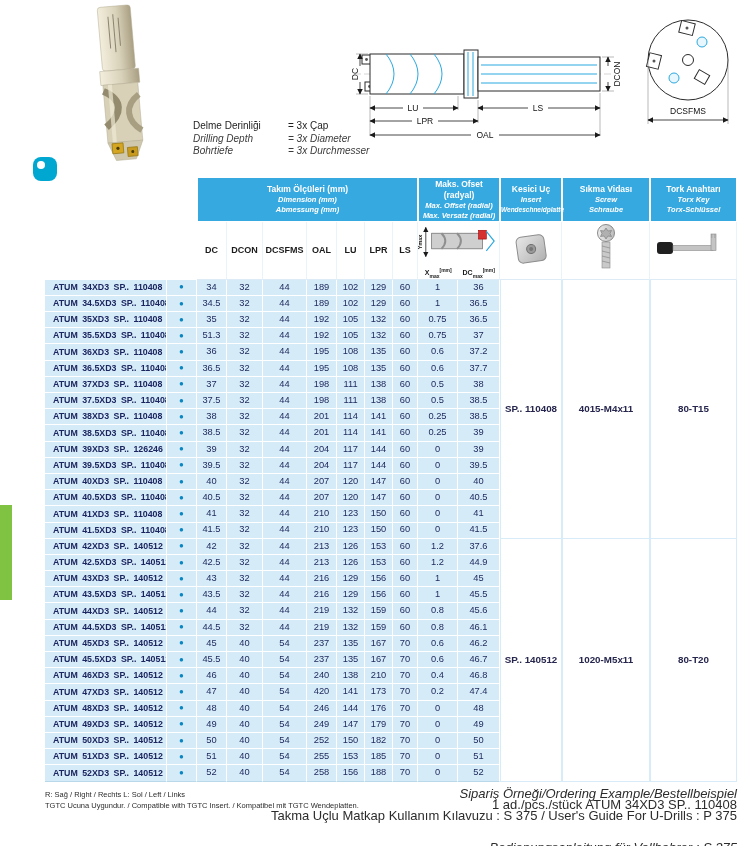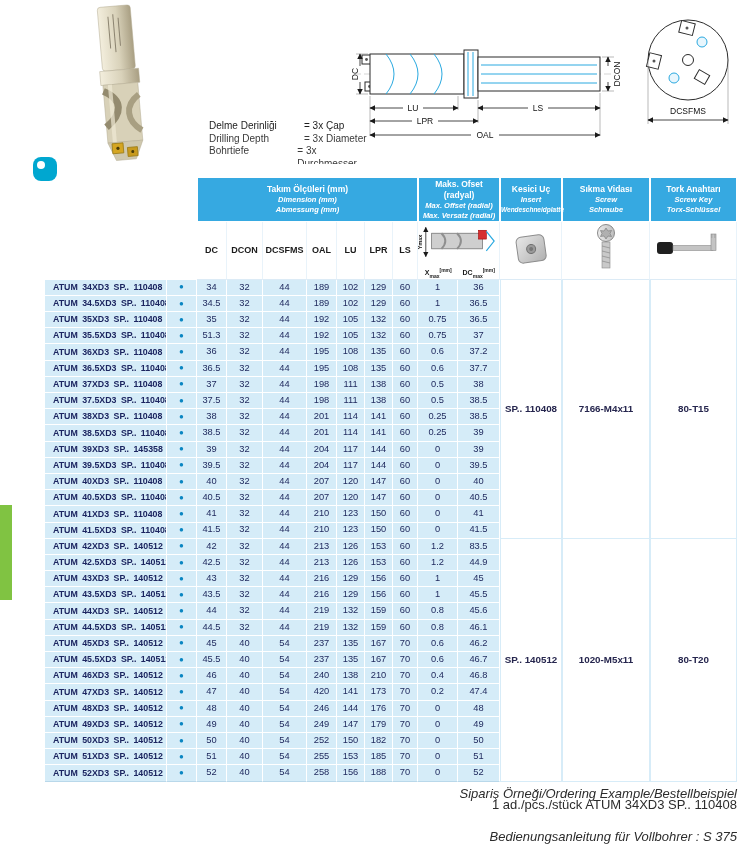--- a/index.html
+++ b/index.html
@@ -4,23 +4,23 @@
 <style>
   html,body{margin:0;padding:0;background:#fff;}
   .page{position:relative;width:747px;height:846px;background:#ffffff;overflow:hidden;
         font-family:"Liberation Sans",sans-serif;color:#1d1d1d;}
 
   
   .drill-photo{position:absolute;left:52px;top:4px;}
   .mid-drawing{position:absolute;left:352px;top:24px;}
   .circle-drawing{position:absolute;left:638px;top:14px;}
   .depth-note{position:absolute;left:193px;top:120px;width:180px;font-size:10px;line-height:12.5px;}
-  .depth-row{display:flex;margin-left:16px;}
+  .depth-row{display:flex;}
   .depth-row .dl{width:95px;}
-  .depth-row.it{color:#3a3a3a;}
+  .depth-row.it{font-style:italic;color:#3a3a3a;}
 
   svg text{font-family:"Liberation Sans",sans-serif;}
   .dimtxt{font-size:8.5px;fill:#111;}
   .dimline{stroke:#1a1a1a;stroke-width:0.8;fill:none;}
   .extline{stroke:#8a8a8a;stroke-width:0.6;fill:none;}
   .part{stroke:#2b2b2b;stroke-width:1;fill:#ffffff;}
   .cyan{stroke:#2aa9e0;stroke-width:1;fill:none;}
 
   
   .green-tab{position:absolute;left:0;top:505px;width:12px;height:95px;background:#80c342;}
@@ -253,21 +253,21 @@
             <div class="b2">Insert</div>
             <div class="b2" style="font-size:6.5px">Wendeschneidplatte</div>
           </th>
           <th class="hdr-blue">
             <div class="b1">Sıkma Vidası</div>
             <div class="b2">Screw</div>
             <div class="b2">Schraube</div>
           </th>
           <th class="hdr-blue">
             <div class="b1">Tork Anahtarı</div>
-            <div class="b2">Screw Key</div>
+            <div class="b2">Torx Key</div>
             <div class="b2">Torx-Schlüssel</div>
           </th>
         </tr>
         <tr class="iconrow">
           <th class="dim-th">DC</th>
           <th class="dim-th">DCON</th>
           <th class="dim-th">DCSFMS</th>
           <th class="dim-th">OAL</th>
           <th class="dim-th">LU</th>
           <th class="dim-th">LPR</th>
@@ -325,21 +325,21 @@
             <td class="num-cell">34</td>
             <td class="num-cell">32</td>
             <td class="num-cell">44</td>
             <td class="num-cell">189</td>
             <td class="num-cell">102</td>
             <td class="num-cell">129</td>
             <td class="num-cell">60</td>
             <td class="num-cell">1</td>
             <td class="num-cell">36</td>
             <td rowspan="16" class="spare-cell">SP.. 110408</td>
-            <td rowspan="16" class="spare-cell">7166-M4x11</td>
+            <td rowspan="16" class="spare-cell">4015-M4x11</td>
             <td rowspan="16" class="spare-cell">80-T15</td>
           </tr>
           <tr>
             <td class="code-cell">ATUM 34.5XD3 SP.. 110408</td>
             <td class="stock-cell">●</td>
             <td class="num-cell">34.5</td>
             <td class="num-cell">32</td>
             <td class="num-cell">44</td>
             <td class="num-cell">189</td>
             <td class="num-cell">102</td>
@@ -446,21 +446,21 @@
             <td class="num-cell">32</td>
             <td class="num-cell">44</td>
             <td class="num-cell">201</td>
             <td class="num-cell">114</td>
             <td class="num-cell">141</td>
             <td class="num-cell">60</td>
             <td class="num-cell">0.25</td>
             <td class="num-cell">39</td>
           </tr>
           <tr>
-            <td class="code-cell">ATUM 39XD3 SP.. 145358</td>
+            <td class="code-cell">ATUM 39XD3 SP.. 126246</td>
             <td class="stock-cell">●</td>
             <td class="num-cell">39</td>
             <td class="num-cell">32</td>
             <td class="num-cell">44</td>
             <td class="num-cell">204</td>
             <td class="num-cell">117</td>
             <td class="num-cell">144</td>
             <td class="num-cell">60</td>
             <td class="num-cell">0</td>
             <td class="num-cell">39</td>
@@ -534,21 +534,21 @@
             <td class="code-cell">ATUM 42XD3 SP.. 140512</td>
             <td class="stock-cell">●</td>
             <td class="num-cell">42</td>
             <td class="num-cell">32</td>
             <td class="num-cell">44</td>
             <td class="num-cell">213</td>
             <td class="num-cell">126</td>
             <td class="num-cell">153</td>
             <td class="num-cell">60</td>
             <td class="num-cell">1.2</td>
-            <td class="num-cell">83.5</td>
+            <td class="num-cell">37.6</td>
             <td rowspan="15" class="spare-cell">SP.. 140512</td>
             <td rowspan="15" class="spare-cell">1020-M5x11</td>
             <td rowspan="15" class="spare-cell">80-T20</td>
           </tr>
           <tr>
             <td class="code-cell">ATUM 42.5XD3 SP.. 140512</td>
             <td class="stock-cell">●</td>
             <td class="num-cell">42.5</td>
             <td class="num-cell">32</td>
             <td class="num-cell">44</td>
@@ -731,20 +731,23 @@
         </tbody>
     </table>
   </div>
 
   <div class="brand-icon">
       <div class="dot"></div>
     </div>
   <div class="green-tab"></div>
 
   <div class="footer-left">
+    <div>R: Sağ / Right / Rechts   L: Sol / Left / Links</div>
+    <div>TGTC Ucuna Uygundur. / Compatible with TGTC Insert. / Kompatibel mit TGTC Wendeplatten.</div>
   </div>
   <div class="footer-right">
     <div class="fr1">Sipariş Örneği/Ordering Example/Bestellbeispiel</div>
     <div>1 ad./pcs./stück  ATUM 34XD3 SP.. 110408</div>
+    <div>Takma Uçlu Matkap Kullanım Kılavuzu : S 375 / User's Guide For U-Drills : P 375</div>
     <div class="fr4">Bedienungsanleitung für Vollbohrer : S 375</div>
   </div>
 
 </div>
 
 </body></html>

